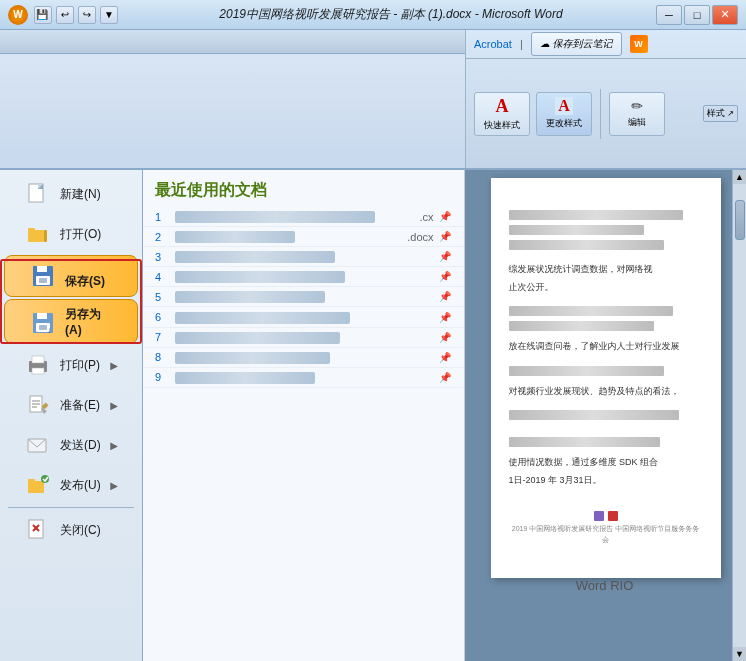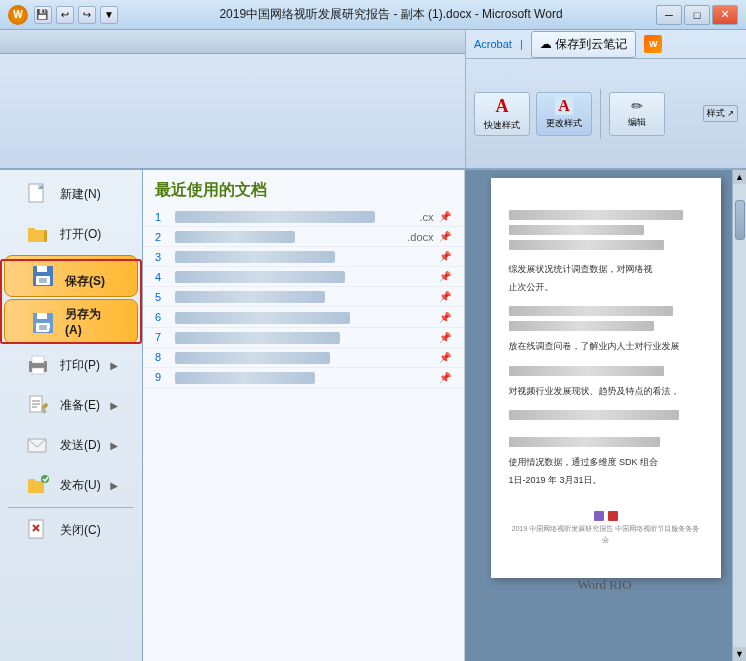--- a/index.html
+++ b/index.html
@@ -31,20 +31,21 @@
       border: 1px solid #9ab1cc;
       border-radius: 2px;
       display: flex; align-items: center; justify-content: center;
       font-size: 10px; cursor: pointer;
     }
     .title-text {
       flex: 1;
       text-align: center;
       font-size: 12px;
       color: #1a1a1a;
+      font-style: italic;
     }
     .window-controls {
       display: flex; gap: 2px;
     }
     .win-btn {
       width: 26px; height: 20px;
       background: linear-gradient(to bottom, #e0eaf6, #c4d6ea);
       border: 1px solid #8caac4;
       border-radius: 2px;
       display: flex; align-items: center; justify-content: center;
@@ -95,22 +96,23 @@
       font-size: 11px;
     }
     .acrobat-link {
       color: #0066cc; font-size: 11px; cursor: pointer;
     }
     .save-cloud-btn {
       padding: 4px 8px;
       background: linear-gradient(to bottom, #f0f8ff, #dde8f5);
       border: 1px solid #8caac8;
       border-radius: 3px;
-      font-size: 12px;
+      font-size: 10px;
       cursor: pointer;
+      font-style: italic;
     }
     .ribbon-tools {
       flex: 1;
       display: flex;
       align-items: center;
       padding: 4px 8px;
       gap: 6px;
     }
     .ribbon-tool-btn {
       width: 56px; height: 44px;
@@ -560,15 +562,15 @@
       <div style="text-align:center;font-size:7px;color:#888;margin-top:2px;">2019 中国网络视听发展研究报告 中国网络视听节目服务务务会</div>
     </div>
 
     <div class="scrollbar-v">
       <div class="scrollbar-arrow">▲</div>
       <div class="scrollbar-thumb"></div>
       <div style="flex:1;"></div>
       <div class="scrollbar-arrow">▼</div>
     </div>
 
-    <div style="position:absolute;bottom:68px;left:12px;right:14px;text-align:center;font-size:13px;color:#555;font-family:Liberation Serif, serif;">Word RIO</div>
+    <div style="position:absolute;bottom:68px;left:12px;right:14px;text-align:center;font-size:13px;color:#555;">Word RIO</div>
   </div>
 </div>
 
 </body></html>

